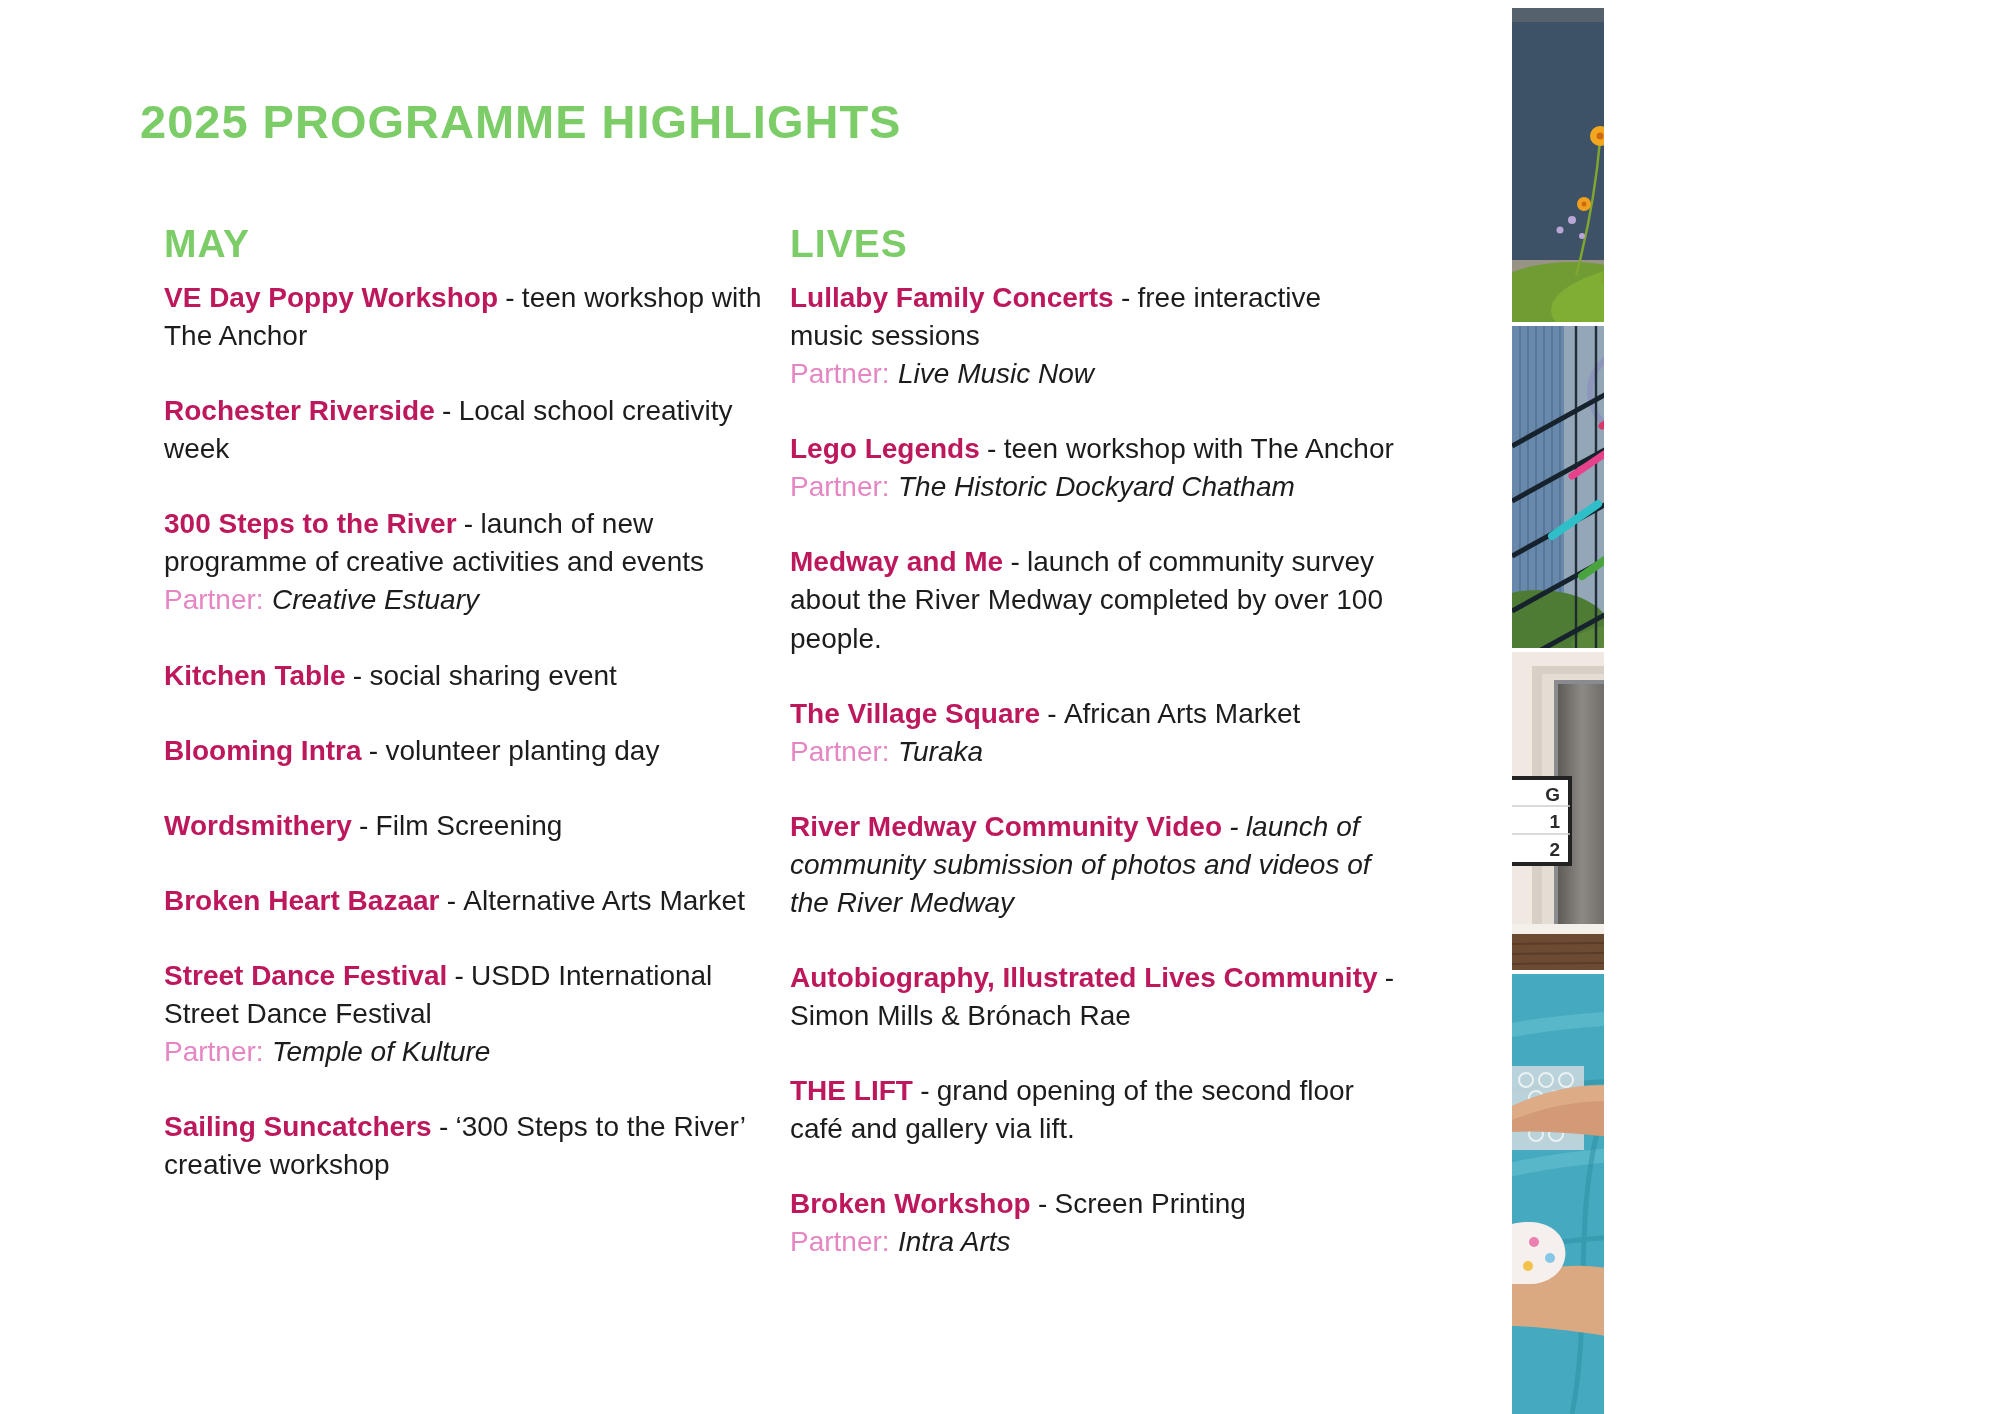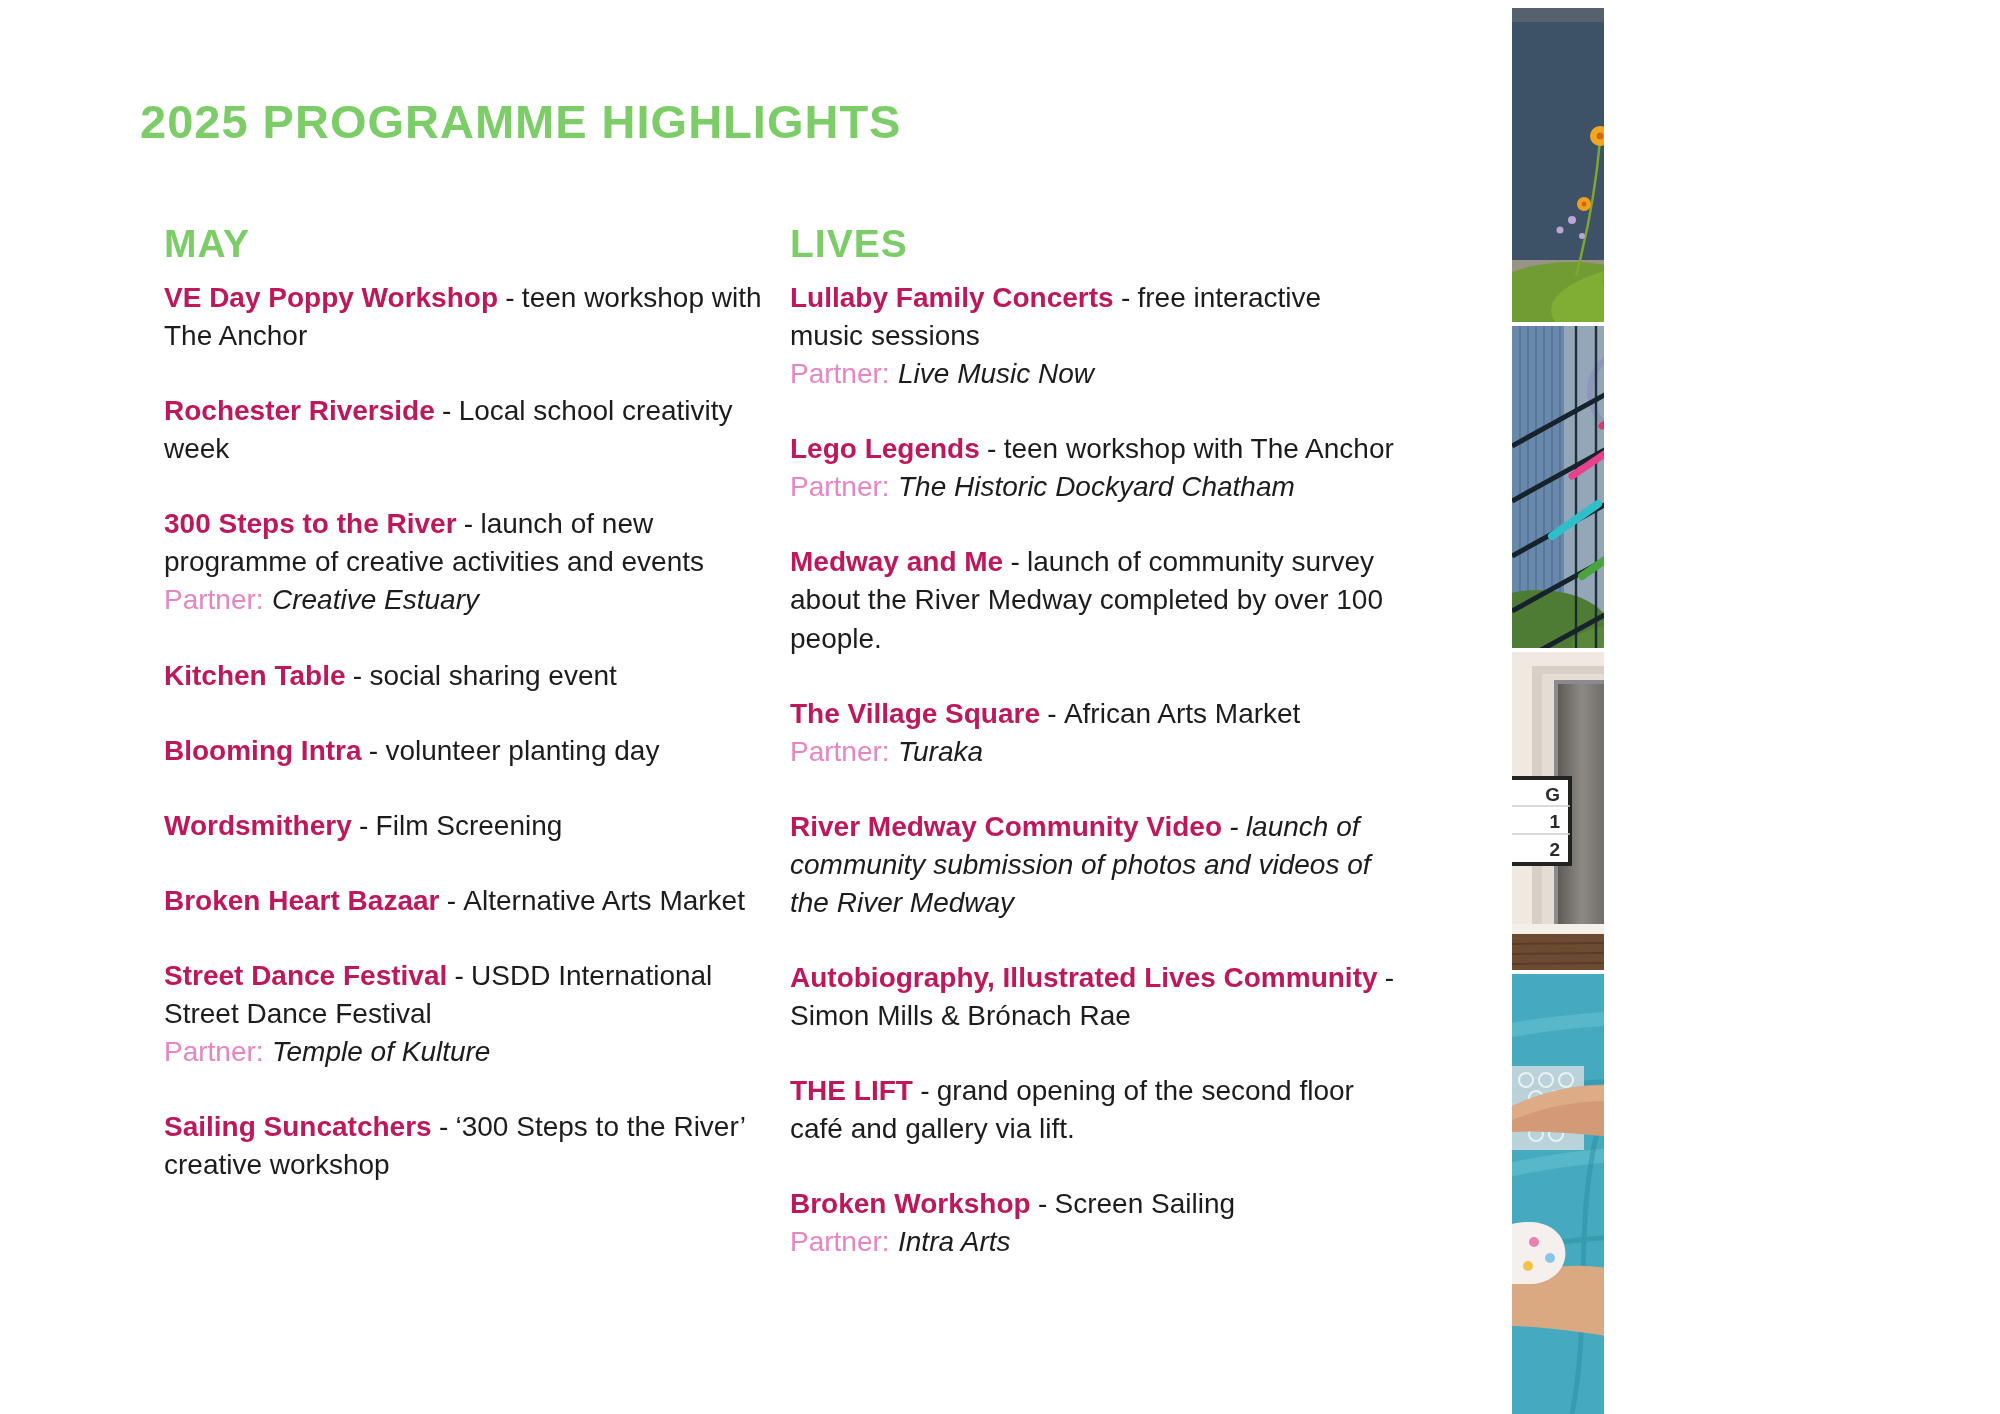--- a/index.html
+++ b/index.html
@@ -63,21 +63,21 @@
     <p class="event"><span class="ename">Medway and Me</span><span class="sep">-</span><span class="desc">launch of community survey about the River Medway completed by over 100 people.</span></p>
 
     <p class="event"><span class="ename">The Village Square</span><span class="sep">-</span><span class="desc">African Arts Market</span><span class="partner"><span class="plabel">Partner:</span><span class="pvalue">Turaka</span></span></p>
 
     <p class="event"><span class="ename">River Medway Community Video</span><span class="sep italic">-</span><span class="desc italic">launch of community submission of photos and videos of the River Medway</span></p>
 
     <p class="event"><span class="ename">Autobiography, Illustrated Lives Community</span><span class="sep">-</span><span class="desc">Simon Mills &amp; Brónach Rae</span></p>
 
     <p class="event"><span class="ename">THE LIFT</span><span class="sep">-</span><span class="desc">grand opening of the second floor café and gallery via lift.</span></p>
 
-    <p class="event"><span class="ename">Broken Workshop</span><span class="sep">-</span><span class="desc">Screen Sailing</span><span class="partner"><span class="plabel">Partner:</span><span class="pvalue">Intra Arts</span></span></p>
+    <p class="event"><span class="ename">Broken Workshop</span><span class="sep">-</span><span class="desc">Screen Printing</span><span class="partner"><span class="plabel">Partner:</span><span class="pvalue">Intra Arts</span></span></p>
   </div>
 
   <div class="photos">
 
     <div class="photo">
       <svg width="488" height="314" viewBox="0 0 488 314">
         <rect width="488" height="314" fill="#3c4f5e"></rect>
         <rect width="488" height="14" fill="#55616c"></rect>
         <rect x="0" y="14" width="100" height="250" fill="#3d5266"></rect>
         <rect x="116" y="14" width="196" height="252" fill="#465c70"></rect>

